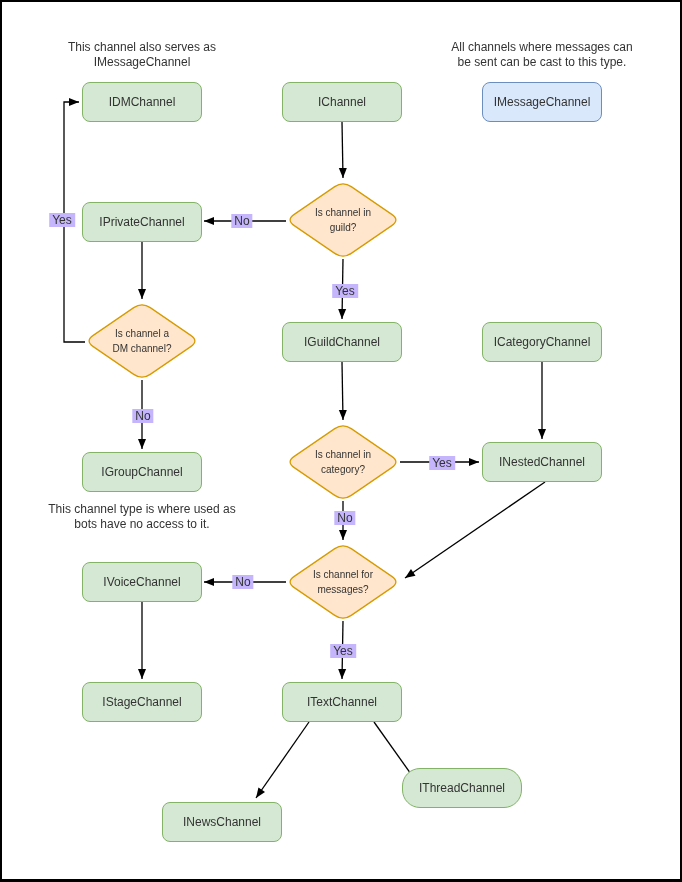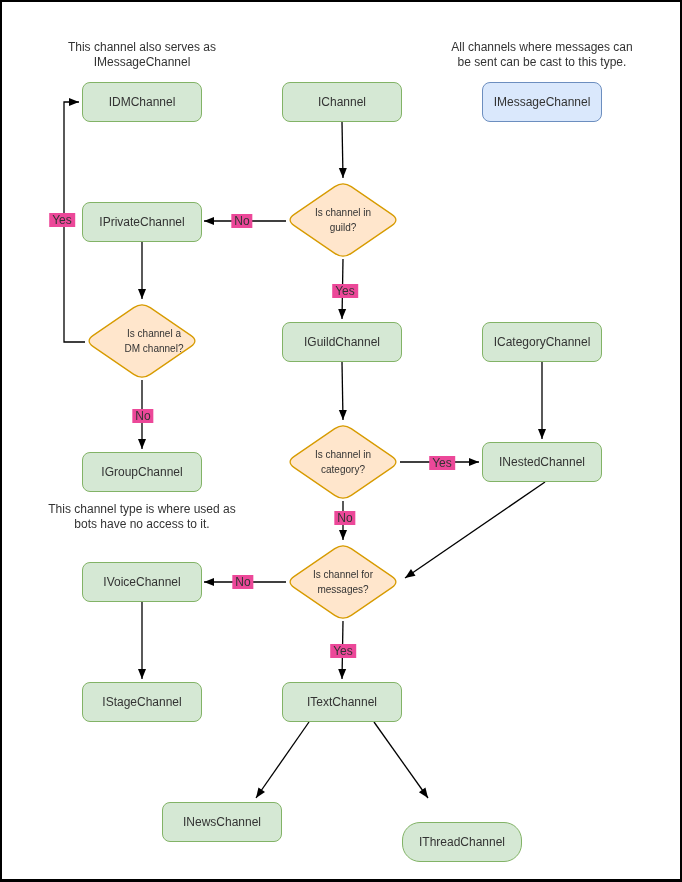--- a/index.html
+++ b/index.html
@@ -53,21 +53,21 @@
     width: 80px;
     transform: translate(-50%, -50%);
     text-align: center;
     font-size: 10px;
     line-height: 15px;
     white-space: pre-line;
   }
   .edge-label {
     position: absolute;
     transform: translate(-50%, -50%);
-    background: #ec4899;
+    background: #c4b5fd;
     padding: 0 3px;
     font-size: 12px;
     line-height: 14px;
   }
   .note {
     position: absolute;
     text-align: center;
     font-size: 12px;
     line-height: 15px;
     white-space: pre-line;
@@ -142,27 +142,27 @@
     </div>
   <div class="node" style="left:80px; top:680px;">
       <span>IStageChannel</span>
     </div>
   <div class="node" style="left:280px; top:680px;">
       <span>ITextChannel</span>
     </div>
   <div class="node" style="left:160px; top:800px;">
       <span>INewsChannel</span>
     </div>
-  <div class="node" style="left:400px; top:820px;border-radius:18px;">
+  <div class="node" style="left:400px; top:766px;border-radius:18px;">
       <span>IThreadChannel</span>
     </div>
 
   <div class="diamond-label" style="left:341px; top:218px;">Is channel in
 guild?</div>
-  <div class="diamond-label" style="left:152px; top:339px;">Is channel a
+  <div class="diamond-label" style="left:140px; top:339px;">Is channel a
 DM channel?</div>
   <div class="diamond-label" style="left:341px; top:460px;">Is channel in
 category?</div>
   <div class="diamond-label" style="left:341px; top:580px;">Is channel for
 messages?</div>
 
   <div class="edge-label" style="left:240px; top:219px;">No</div>
   <div class="edge-label" style="left:343px; top:289px;">Yes</div>
   <div class="edge-label" style="left:60px; top:218px;">Yes</div>
   <div class="edge-label" style="left:141px; top:414px;">No</div>

